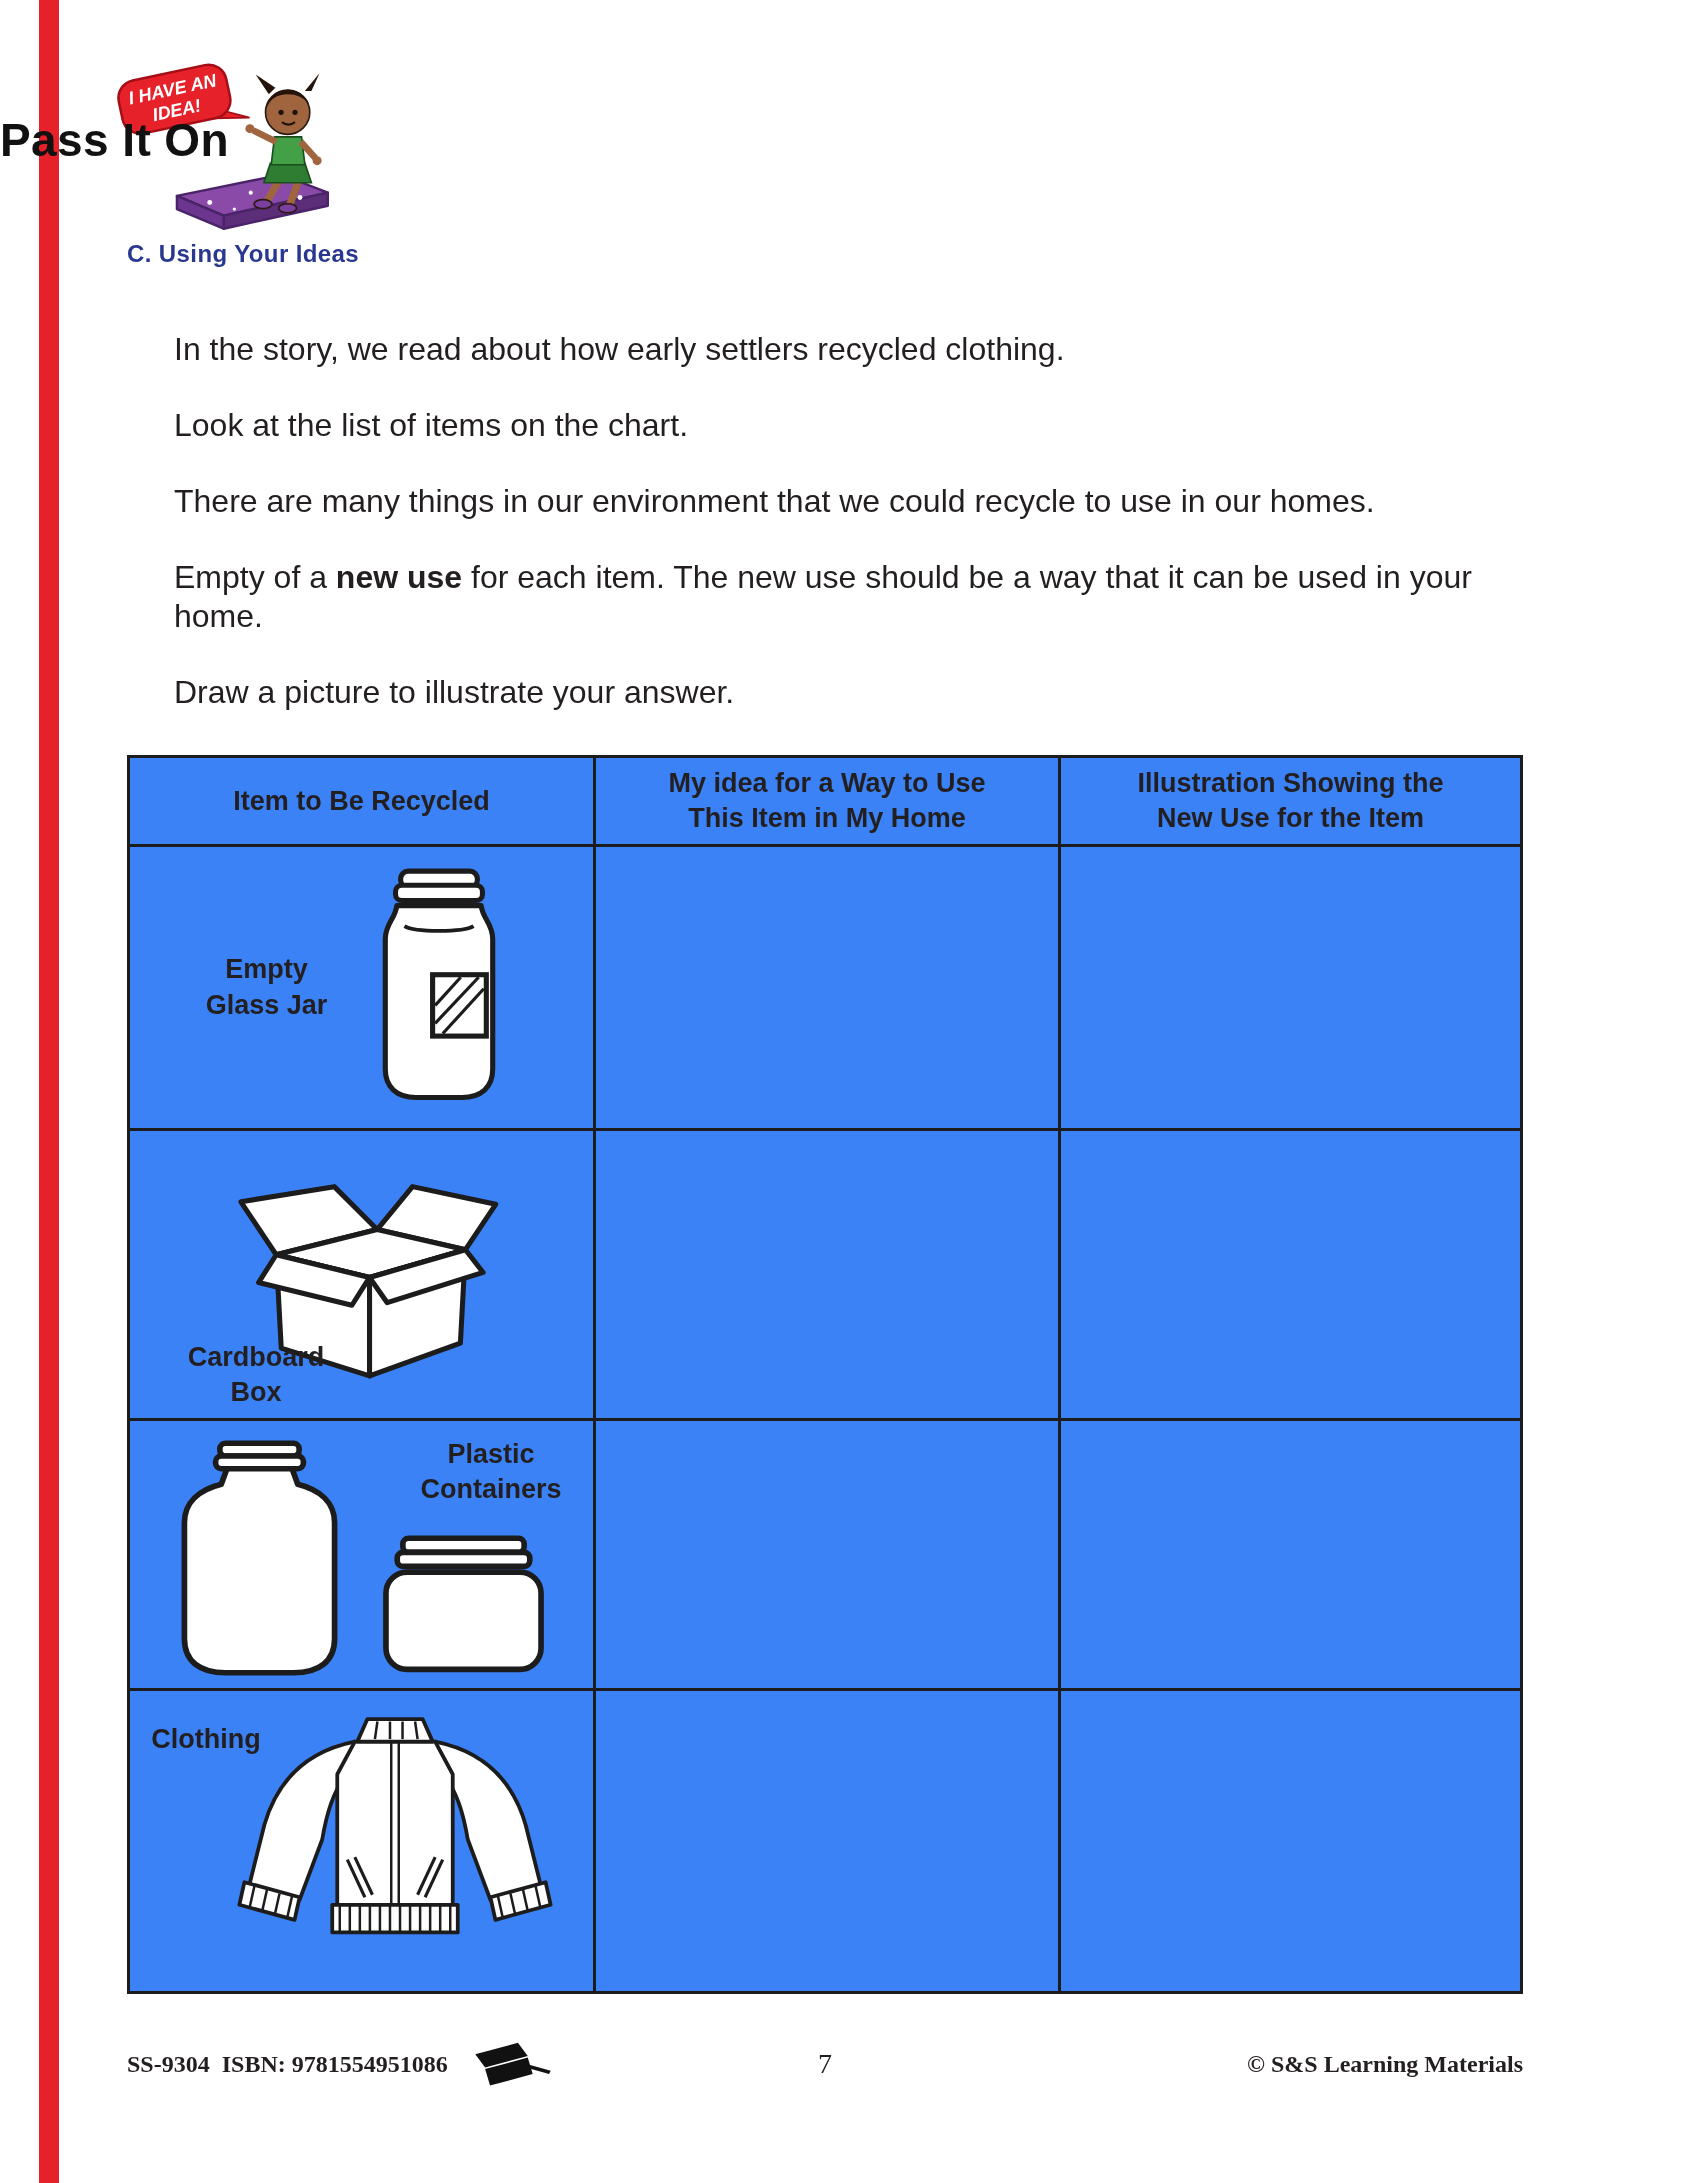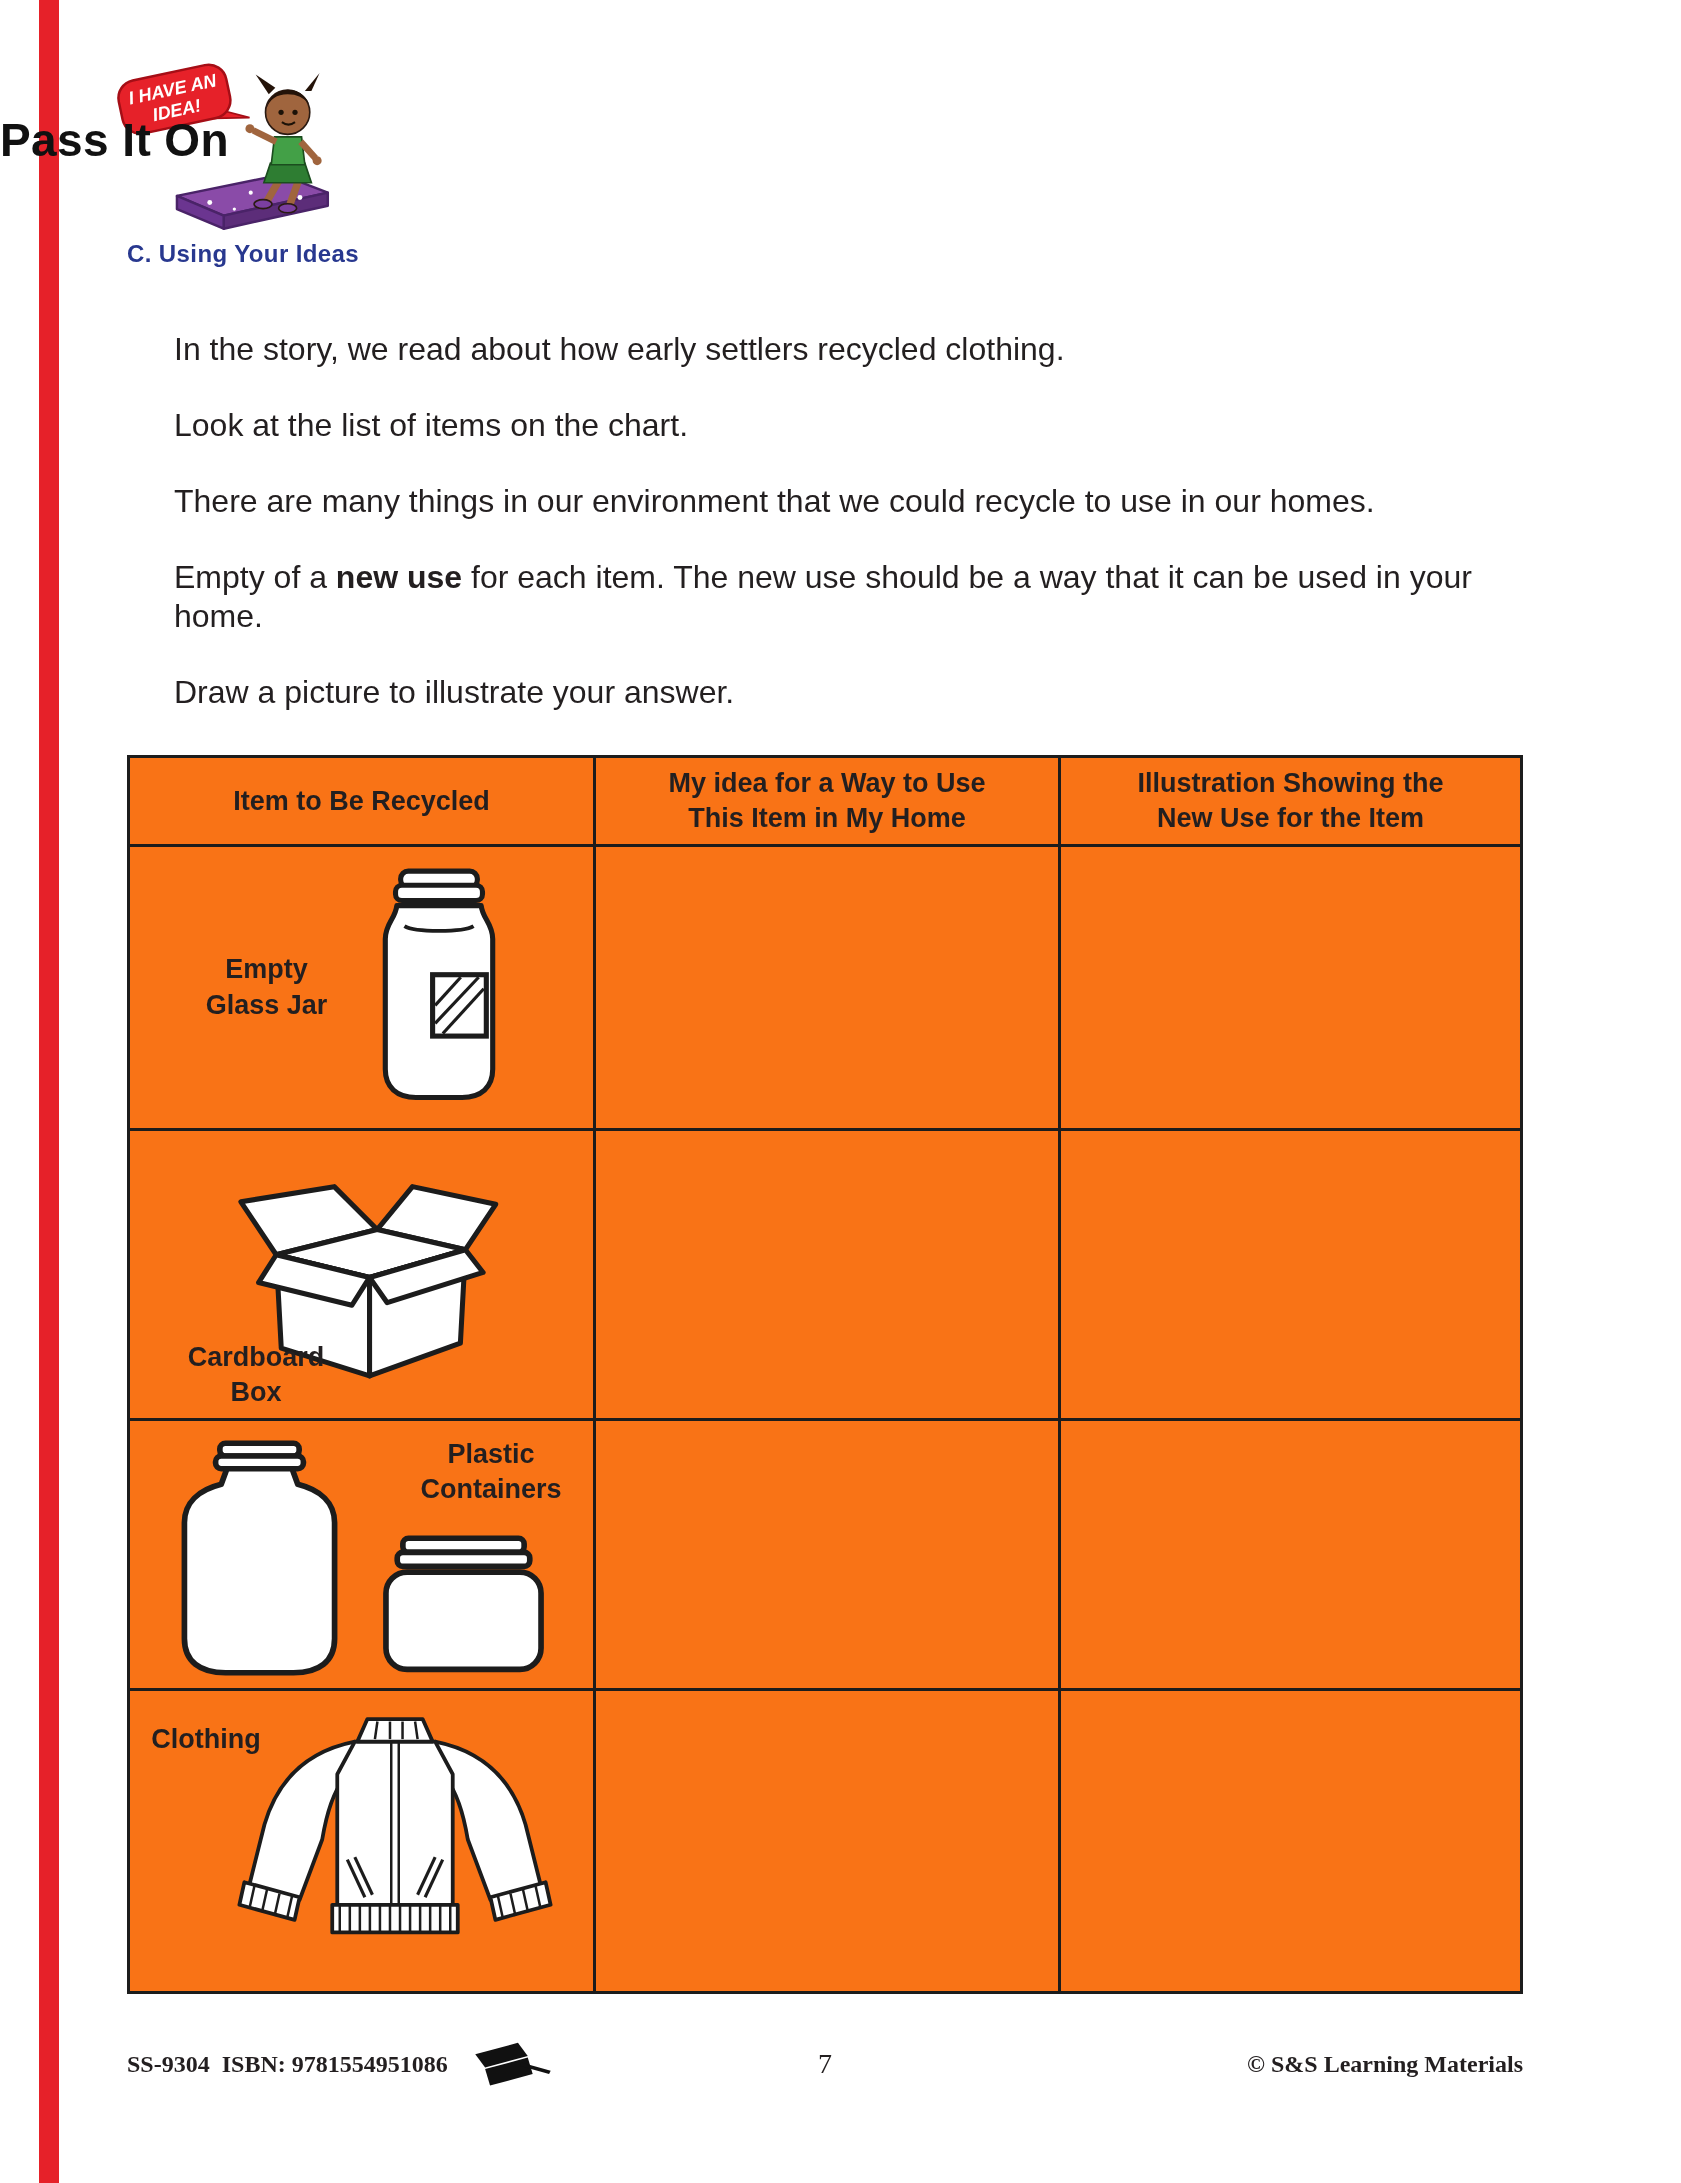--- a/index.html
+++ b/index.html
@@ -21,21 +21,21 @@
     position:absolute; left:127px; top:240px;
     font-size:24px; font-weight:bold; color:#28388f; letter-spacing:0.4px;
   }
 
   .intro { position:absolute; left:174px; top:330px; width:1338px; font-size:32px; line-height:39px; }
   .intro p { margin-bottom:37px; }
   .intro b { font-weight:bold; }
 
   table.worksheet-table {
     position:absolute; left:127px; top:755px;
-    border-collapse:collapse; table-layout:fixed; background:#f97316;
+    border-collapse:collapse; table-layout:fixed; background:#3b82f6;
   }
   .worksheet-table th, .worksheet-table td {
     border:3.3px solid #1c1c1c; vertical-align:middle; padding:0; position:relative;
   }
   .worksheet-table th {
     font-size:27px; font-weight:bold; text-align:center;
     white-space:pre-line; line-height:1.28; color:#231f20;
   }
   .tr-header { height:89px; }
   .tr-jar { height:284px; }

